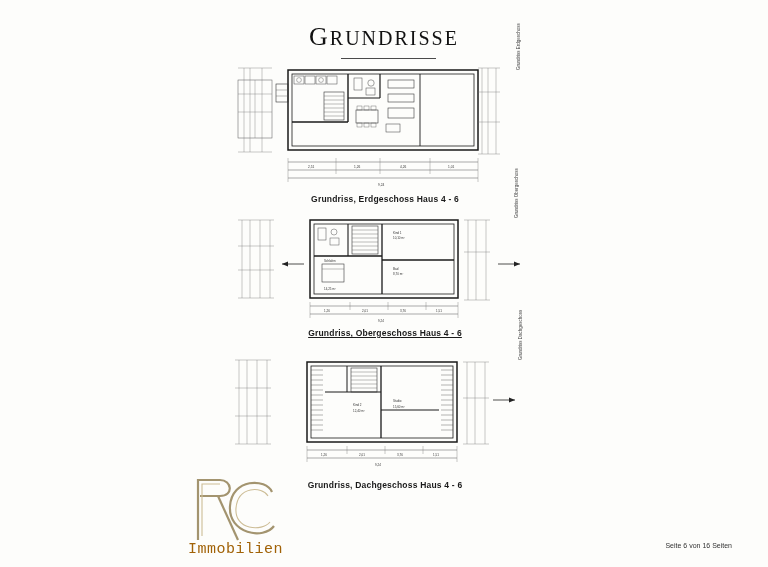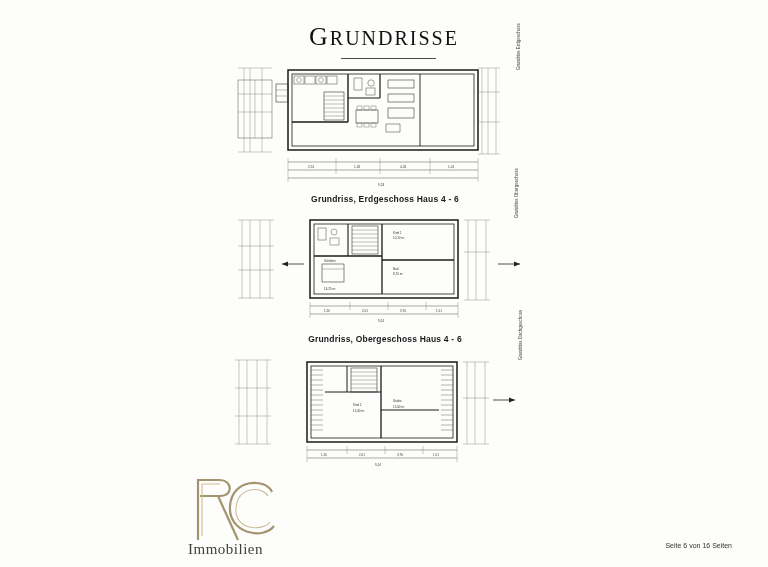--- a/index.html
+++ b/index.html
@@ -68,23 +68,23 @@
     position: absolute;
     left: 180px;
     top: 462px;
     width: 120px;
     height: 100px;
   }
   .logo-text {
     position: absolute;
     left: 8px;
     bottom: 4px;
-    font-family: Liberation Serif, serif;
+    font-family: Liberation Mono, monospace;
     font-size: 15px;
-    color: #404040;
+    color: #a16207;
     letter-spacing: .5px;
   }
 
   .footer {
     position: absolute;
     right: 36px;
     bottom: 18px;
     font-size: 7px;
     color: #333;
   }
@@ -254,21 +254,21 @@
           <text x="148" y="110">9,24</text>
           <text x="163" y="22">Kind 1</text>
           <text x="163" y="27">10,10 m²</text>
           <text x="163" y="58">Bad</text>
           <text x="163" y="63">8,70 m²</text>
           <text x="94" y="50">Schlafen</text>
           <text x="94" y="78">14,25 m²</text>
         </g>
       </svg>
     </div>
-    <div class="caption" style="top:122px;">Grundriss, Obergeschoss Haus 4 - 6</div>
+    <div class="caption" style="top:116px;text-decoration:underline;">Grundriss, Obergeschoss Haus 4 - 6</div>
   </div>
 
   <div class="plan-block" style="left:225px; top:352px; width:320px; height:145px;">
     <div class="drawing">
       <svg width="320" height="120" viewBox="0 0 320 120">
         <g stroke="#2b2b2b" fill="none" stroke-width="0.7">
 
           <line x1="14" y1="8" x2="14" y2="92" stroke="#777" stroke-width="0.4"></line>
           <line x1="22" y1="8" x2="22" y2="92" stroke="#777" stroke-width="0.4"></line>
           <line x1="32" y1="8" x2="32" y2="92" stroke="#777" stroke-width="0.4"></line>
@@ -346,20 +346,21 @@
           <text x="172" y="104">3,76</text>
           <text x="208" y="104">1,51</text>
           <text x="150" y="114">9,24</text>
           <text x="128" y="54">Kind 2</text>
           <text x="128" y="60">12,40 m²</text>
           <text x="168" y="50">Studio</text>
           <text x="168" y="56">15,60 m²</text>
         </g>
       </svg>
     </div>
+    <div class="caption" style="top:128px;">Grundriss, Dachgeschoss Haus 4 - 6</div>
   </div>
 
   <div style="position:absolute; left:516px; top:70px; transform:rotate(-90deg); transform-origin:left top; font-size:4.5px; color:#444; white-space:nowrap;">Grundriss Erdgeschoss</div>
   <div style="position:absolute; left:514px; top:218px; transform:rotate(-90deg); transform-origin:left top; font-size:4.5px; color:#444; white-space:nowrap;">Grundriss Obergeschoss</div>
   <div style="position:absolute; left:518px; top:360px; transform:rotate(-90deg); transform-origin:left top; font-size:4.5px; color:#444; white-space:nowrap;">Grundriss Dachgeschoss</div>
 
   <div class="logo">
     <svg width="120" height="90" viewBox="0 0 120 90">
       <g fill="none" stroke="#a3946f" stroke-width="2.2">
         <path d="M18 78 L18 18 L40 18 C52 18 54 34 40 34 L20 34"></path>

